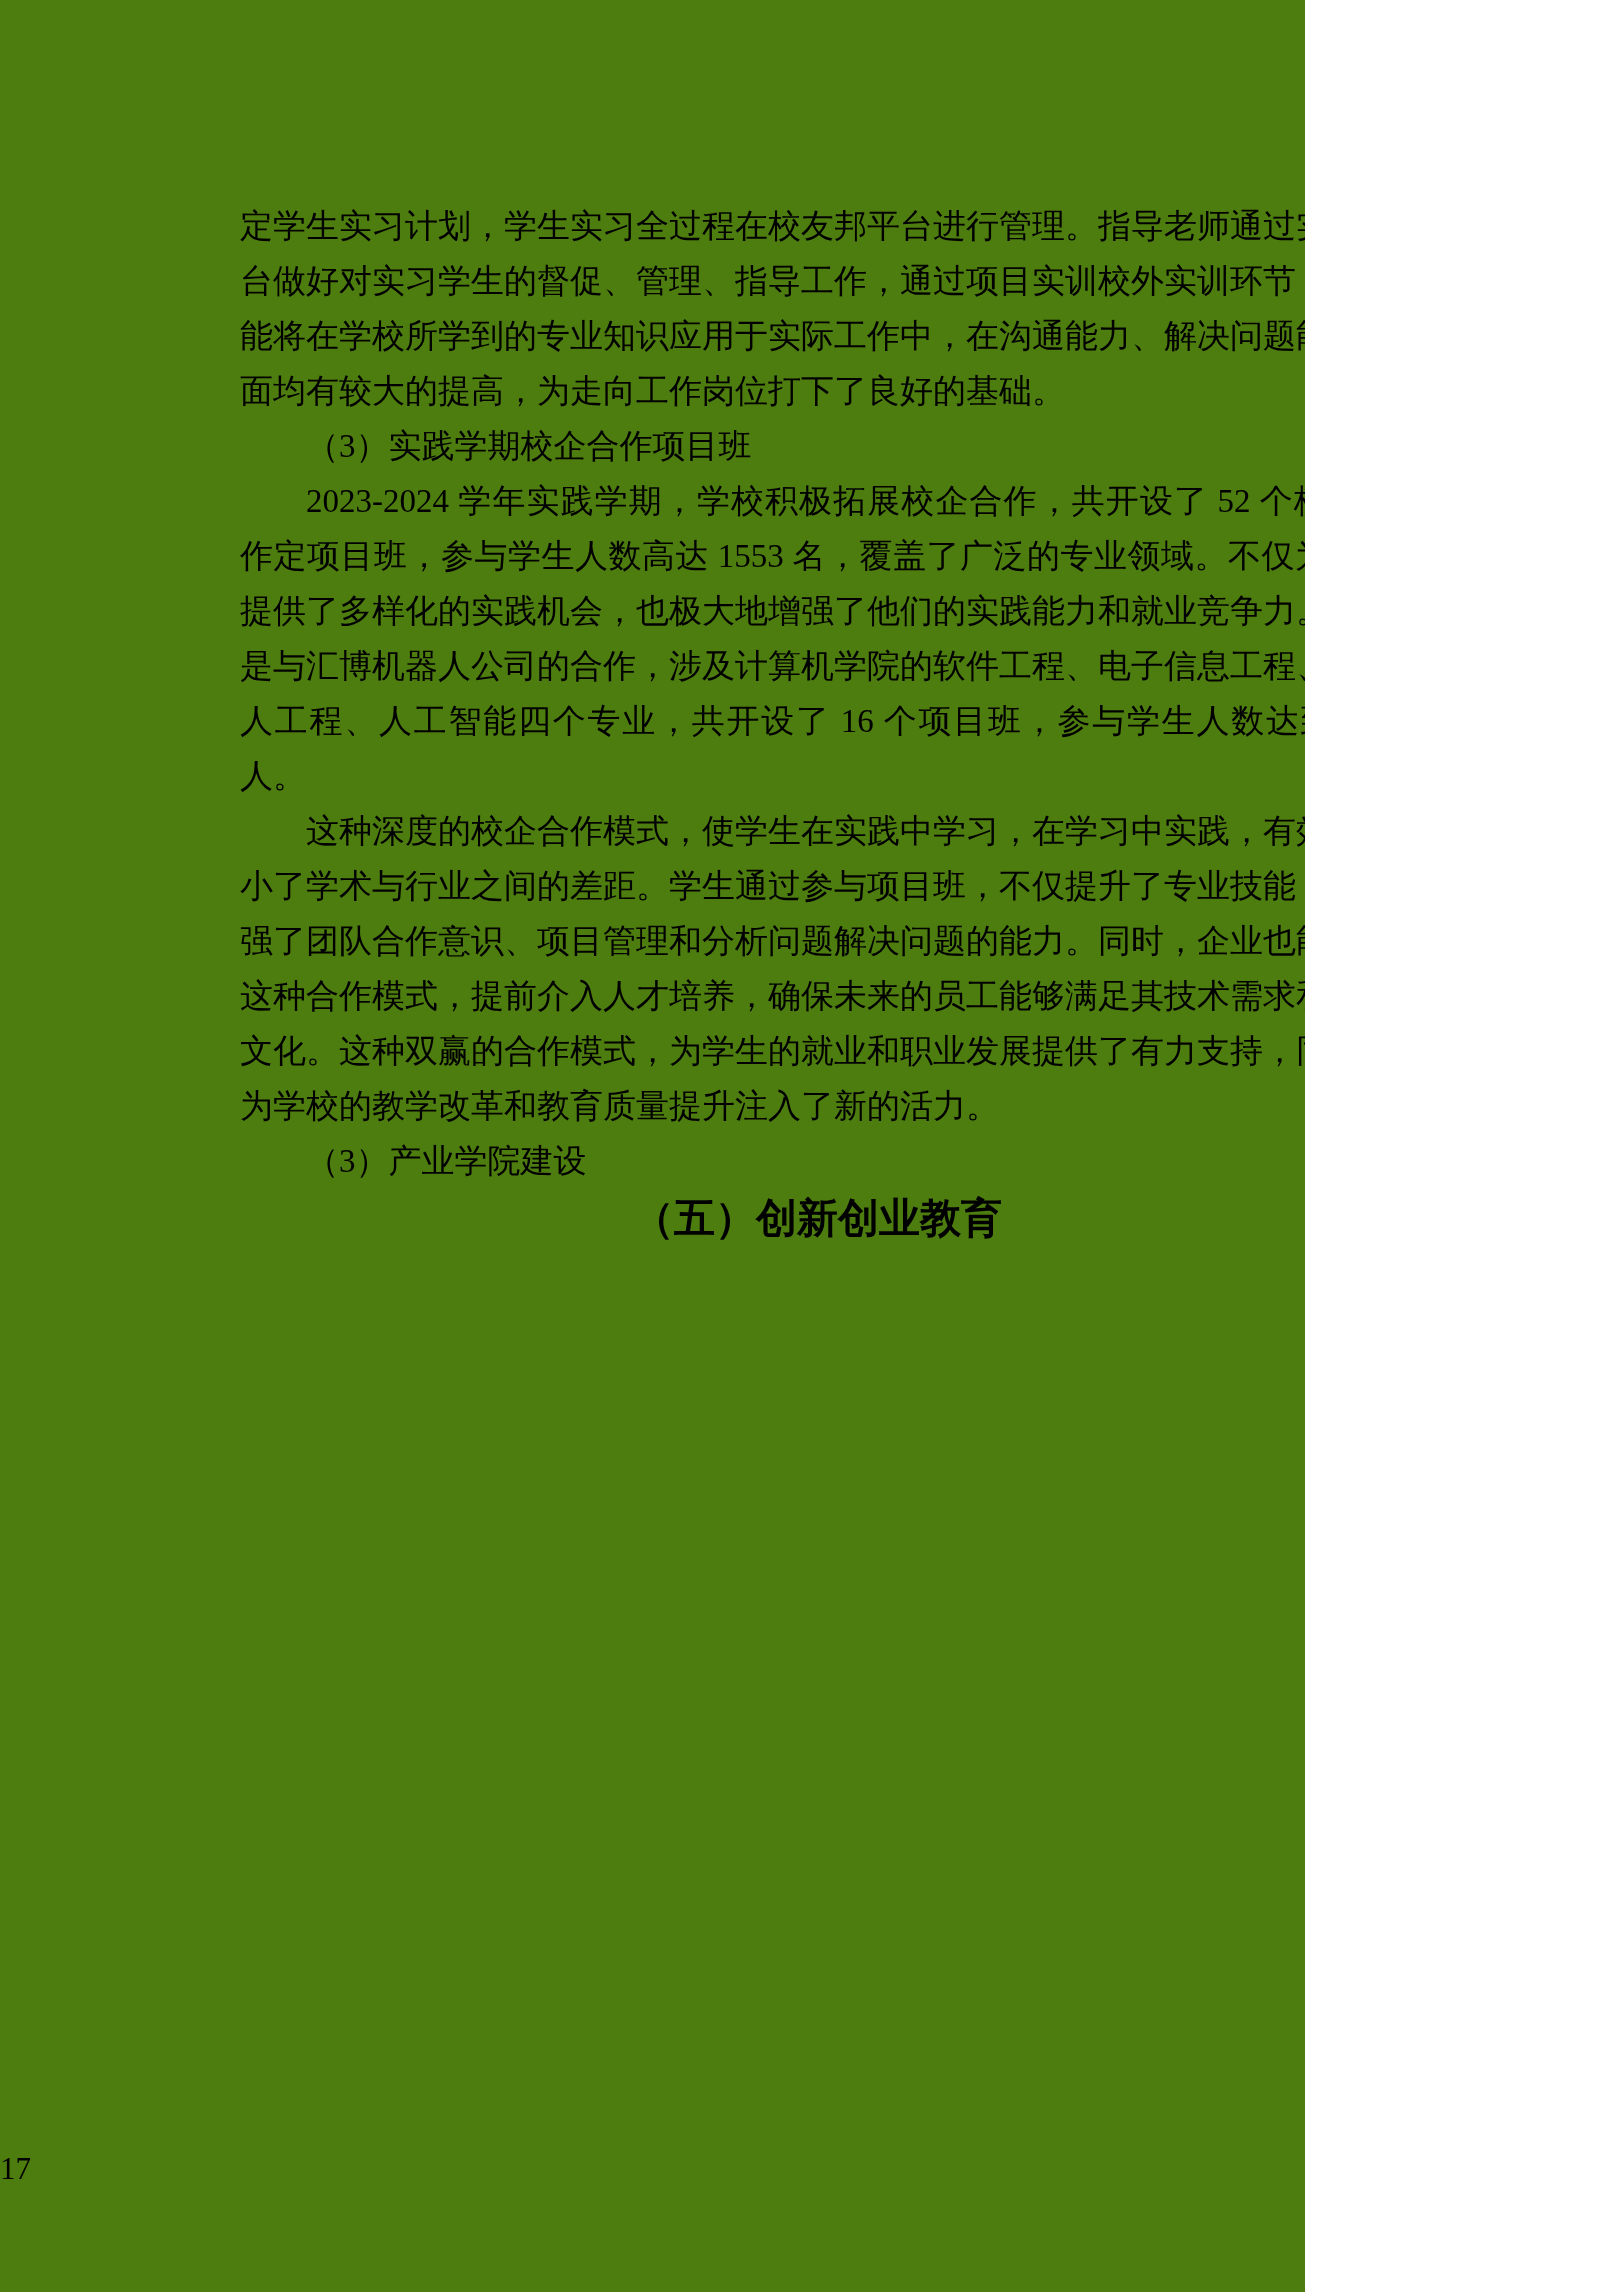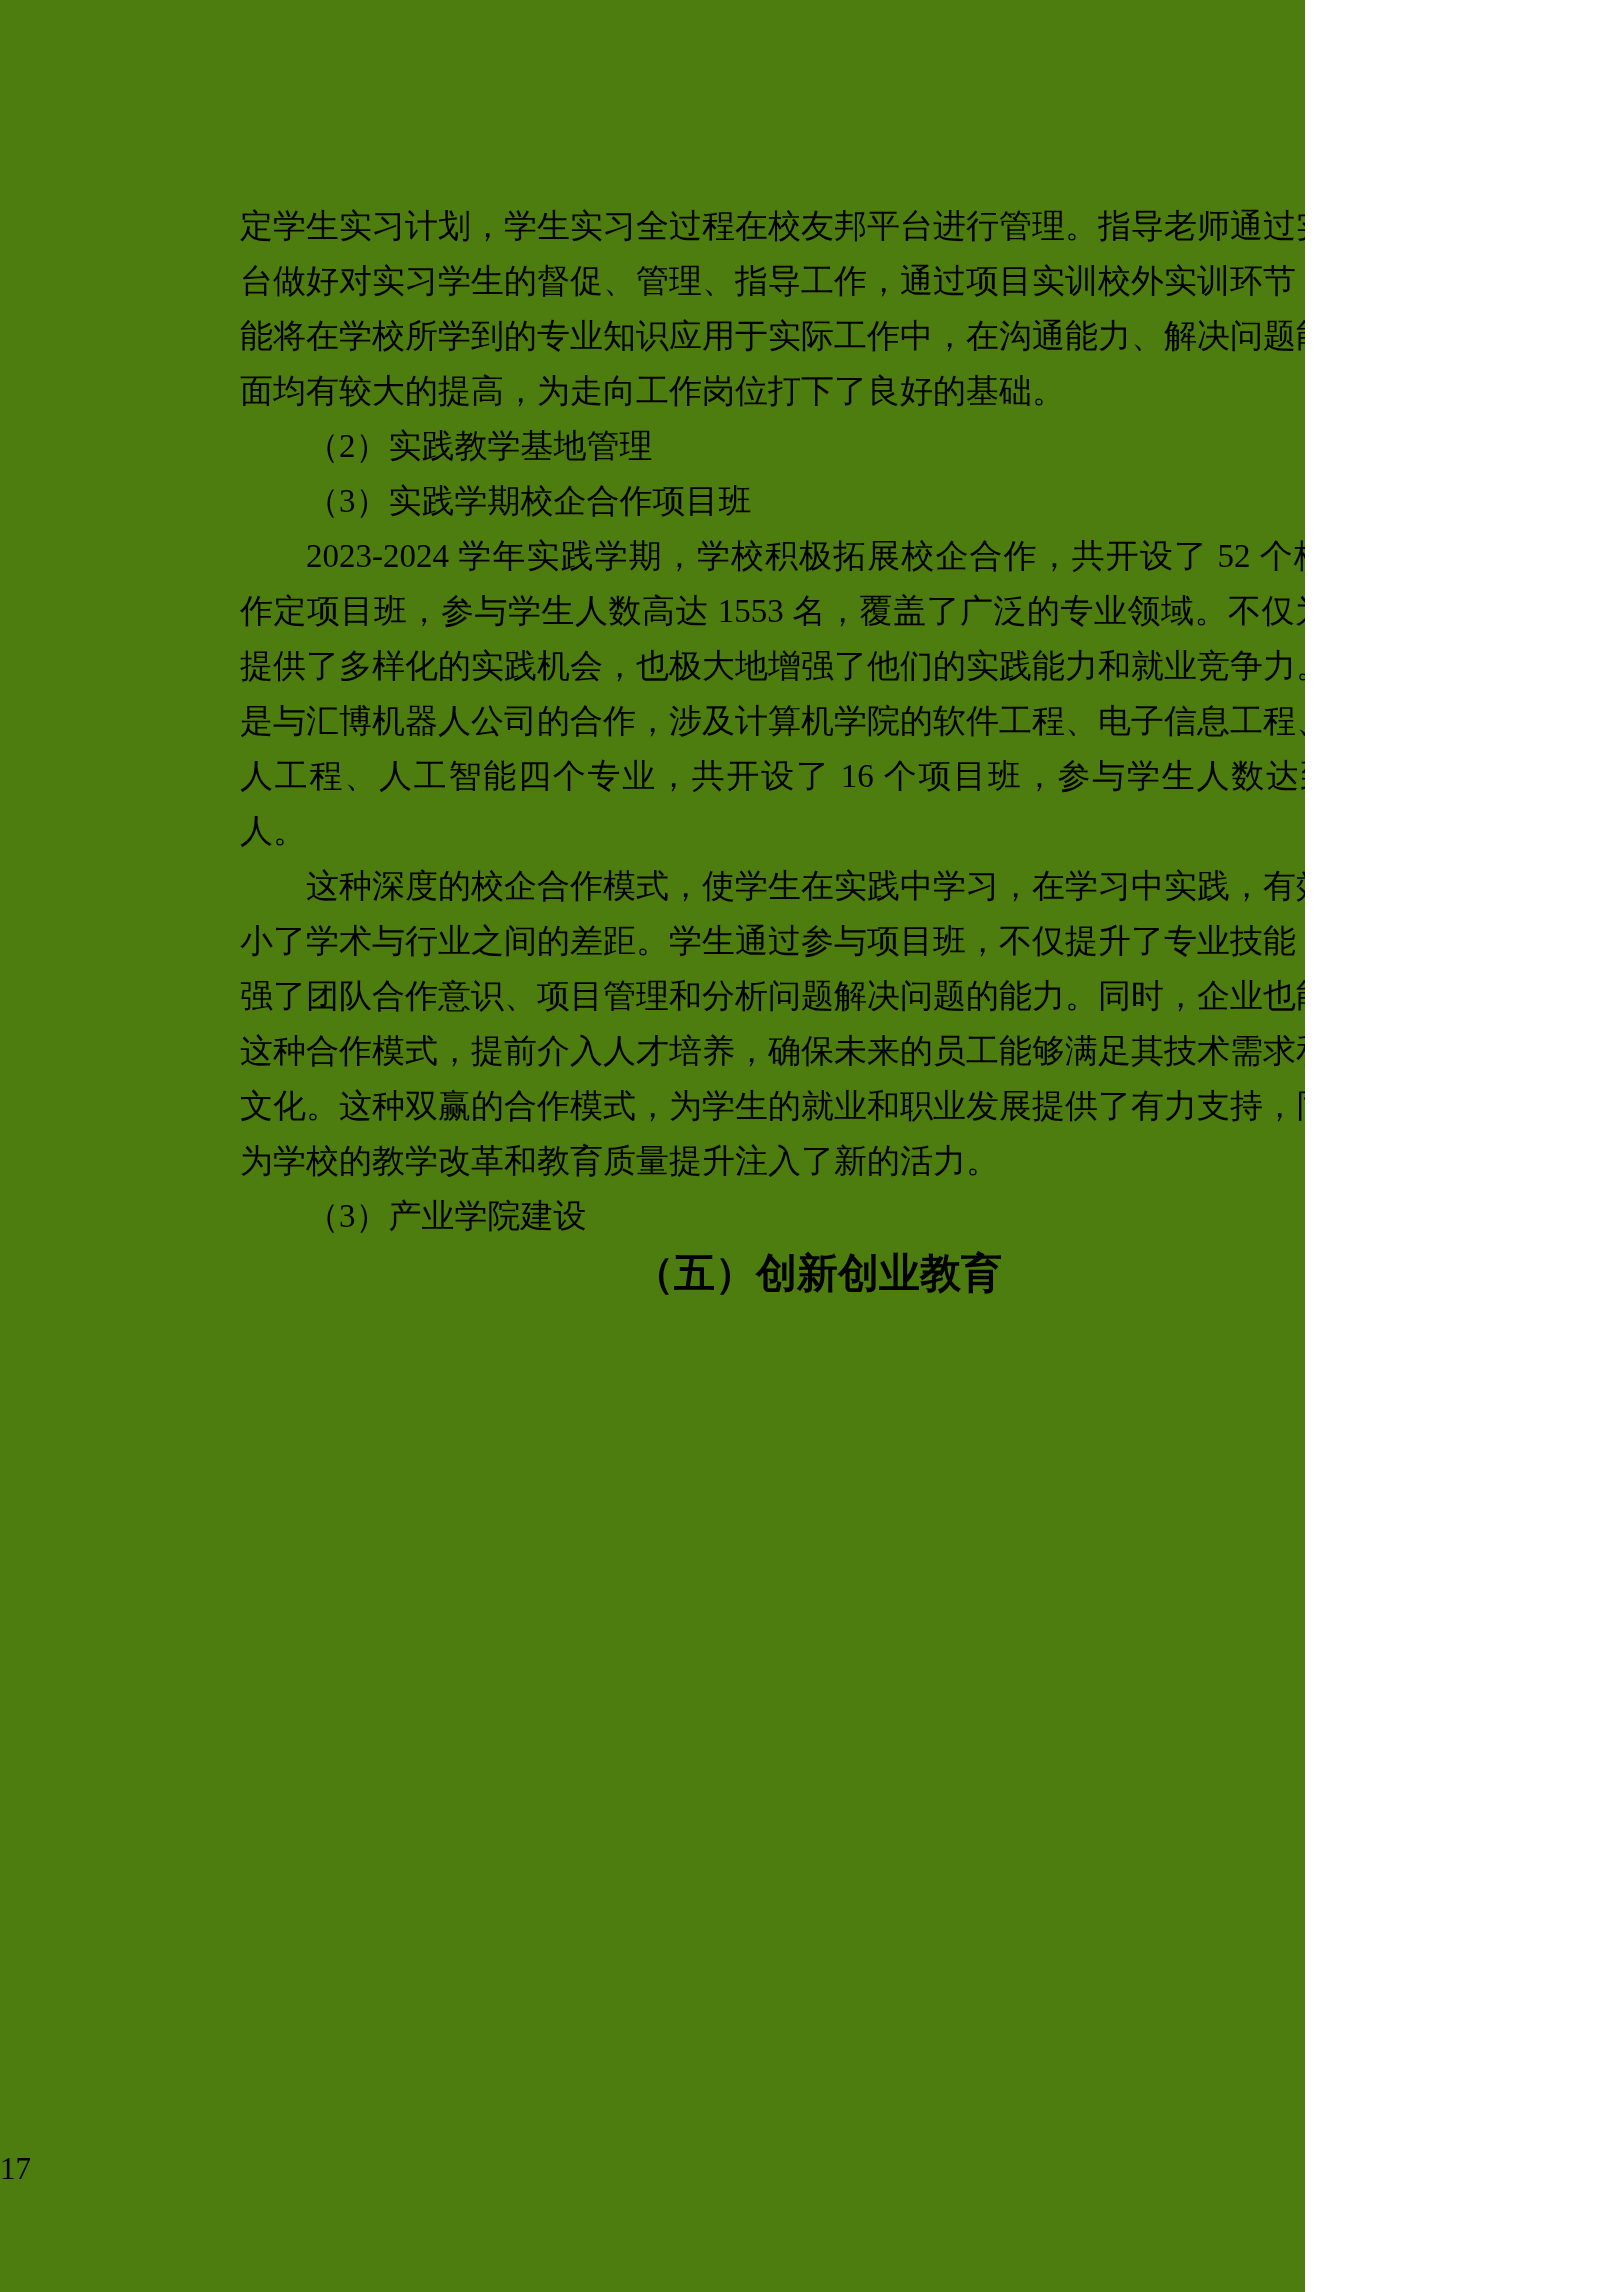--- a/index.html
+++ b/index.html
@@ -53,21 +53,20 @@
     color: #000000;
   }
 </style>
 </head>
 <body>
 
 <div class="page">
   <main class="content">
     <p class="body">定学生实习计划，学生实习全过程在校友邦平台进行管理。指导老师通过实习平台做好对实习学生的督促、管理、指导工作，通过项目实训校外实训环节，学生能将在学校所学到的专业知识应用于实际工作中，在沟通能力、解决问题能力方面均有较大的提高，为走向工作岗位打下了良好的基础。</p>
 
-    <p class="body indent">（2）实践教学基地管理</p>
 
 
     <p class="body indent">（3）实践学期校企合作项目班</p>
 
     <p class="body indent">2023-2024 学年实践学期，学校积极拓展校企合作，共开设了 52 个校企合作定项目班，参与学生人数高达 1553 名，覆盖了广泛的专业领域。不仅为学生提供了多样化的实践机会，也极大地增强了他们的实践能力和就业竞争力。特别是与汇博机器人公司的合作，涉及计算机学院的软件工程、电子信息工程、机器人工程、人工智能四个专业，共开设了 16 个项目班，参与学生人数达到 482 人。</p>
 
     <p class="body indent">这种深度的校企合作模式，使学生在实践中学习，在学习中实践，有效地缩小了学术与行业之间的差距。学生通过参与项目班，不仅提升了专业技能，还增强了团队合作意识、项目管理和分析问题解决问题的能力。同时，企业也能通过这种合作模式，提前介入人才培养，确保未来的员工能够满足其技术需求和企业文化。这种双赢的合作模式，为学生的就业和职业发展提供了有力支持，同时也为学校的教学改革和教育质量提升注入了新的活力。</p>
 
     <p class="body indent">（3）产业学院建设</p>
 

